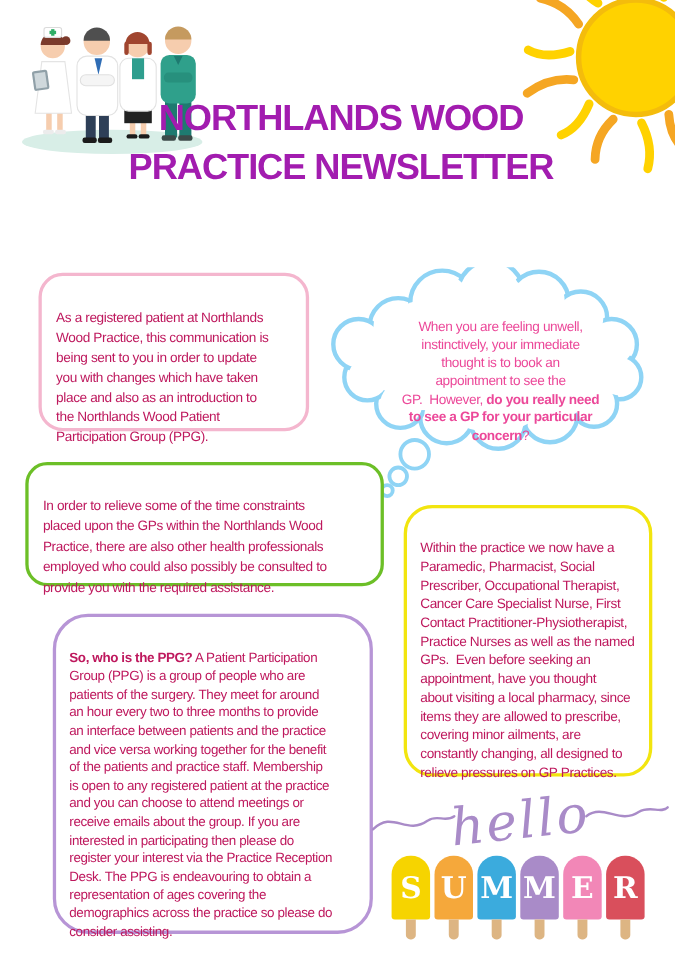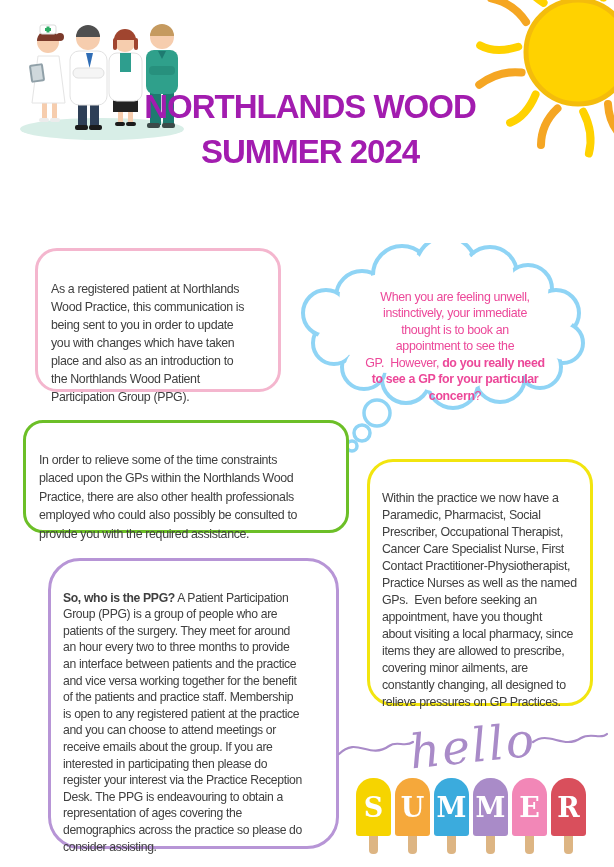--- a/index.html
+++ b/index.html
@@ -10,21 +10,21 @@
   
   .title{
     position:absolute;left:92px;top:84px;width:436px;text-align:center;
     font-weight:bold;font-size:33px;line-height:45px;letter-spacing:-1px;
     color:#a21caf;z-index:3;
   }
   
   .box{
     position:absolute;background:#fff;border-style:solid;
     white-space:pre-line;font-size:12.4px;letter-spacing:-0.35px;
-    color:#404040;z-index:2;box-sizing:border-box;
+    color:#be185d;z-index:2;box-sizing:border-box;
   }
   .box-pink{
     left:35px;top:248px;width:246px;height:144px;
     border:3px solid #F4B6CE;border-radius:22px;
     padding:11px 13px;line-height:18px;
   }
   .box-green{
     left:23px;top:420px;width:326px;height:113px;
     border:3.5px solid #6CBF27;border-radius:20px;
     padding:9px 13px;line-height:18.5px;
@@ -145,21 +145,21 @@
         <path transform="rotate(275)" d="M0,-60 q-9,-22 -2,-38" stroke="#FFD200" stroke-width="8"></path>
         <path transform="rotate(300)" d="M0,-60 q10,-20 3,-42" stroke="#F5A623" stroke-width="8"></path>
         <path transform="rotate(325)" d="M0,-60 q-9,-22 -2,-40" stroke="#FFD200" stroke-width="8"></path>
       </g>
       <circle cx="0" cy="0" r="52" fill="#FFD200" stroke="#F4BC0C" stroke-width="5"></circle>
     </g>
   </svg>
 
   <div class="title">
     <div>NORTHLANDS WOOD</div>
-    <div>SUMMER 2024</div>
+    <div>PRACTICE NEWSLETTER</div>
   </div>
 
   <div class="box box-pink">
     <span>As a registered patient at Northlands
 Wood Practice, this communication is
 being sent to you in order to update
 you with changes which have taken
 place and also as an introduction to
 the Northlands Wood Patient
 Participation Group (PPG).</span>

